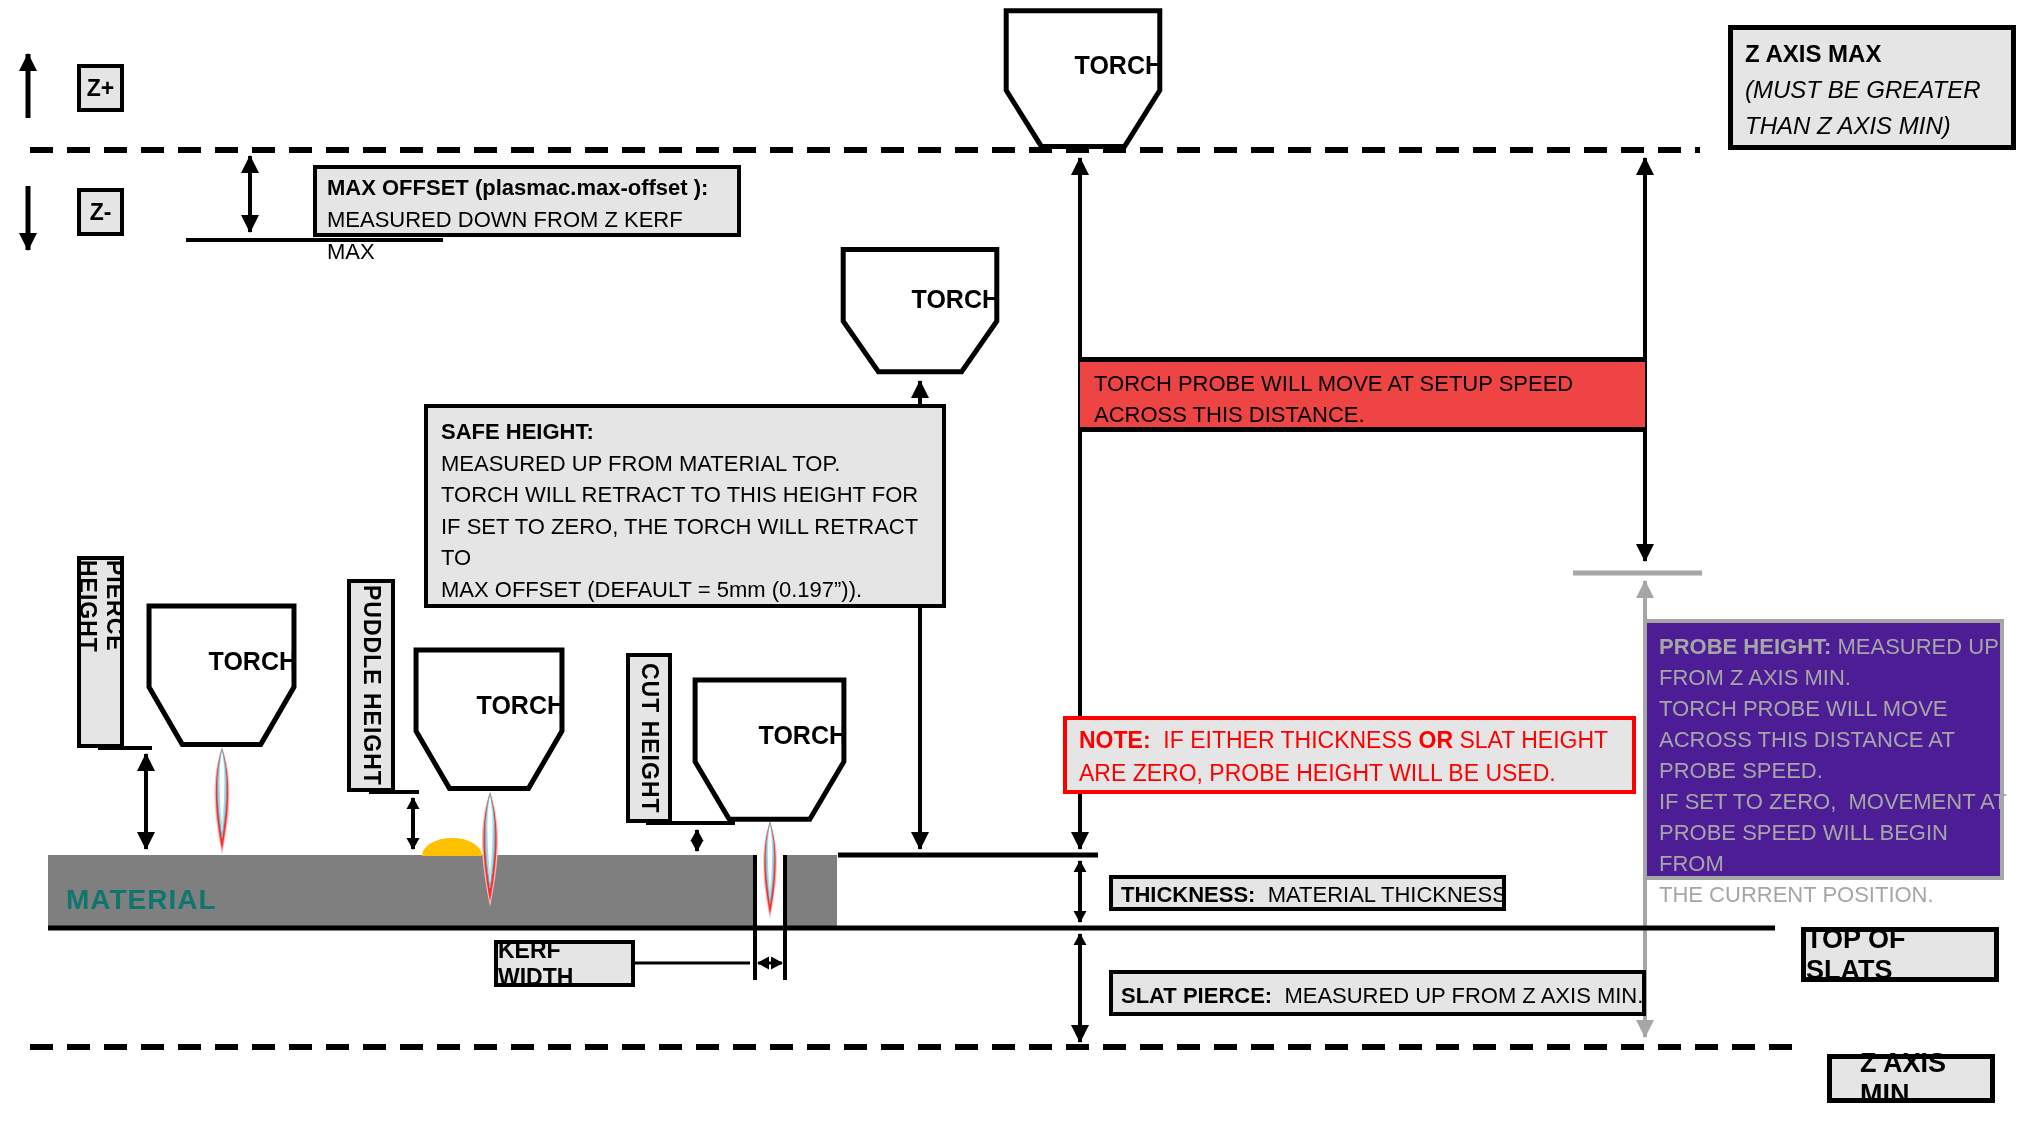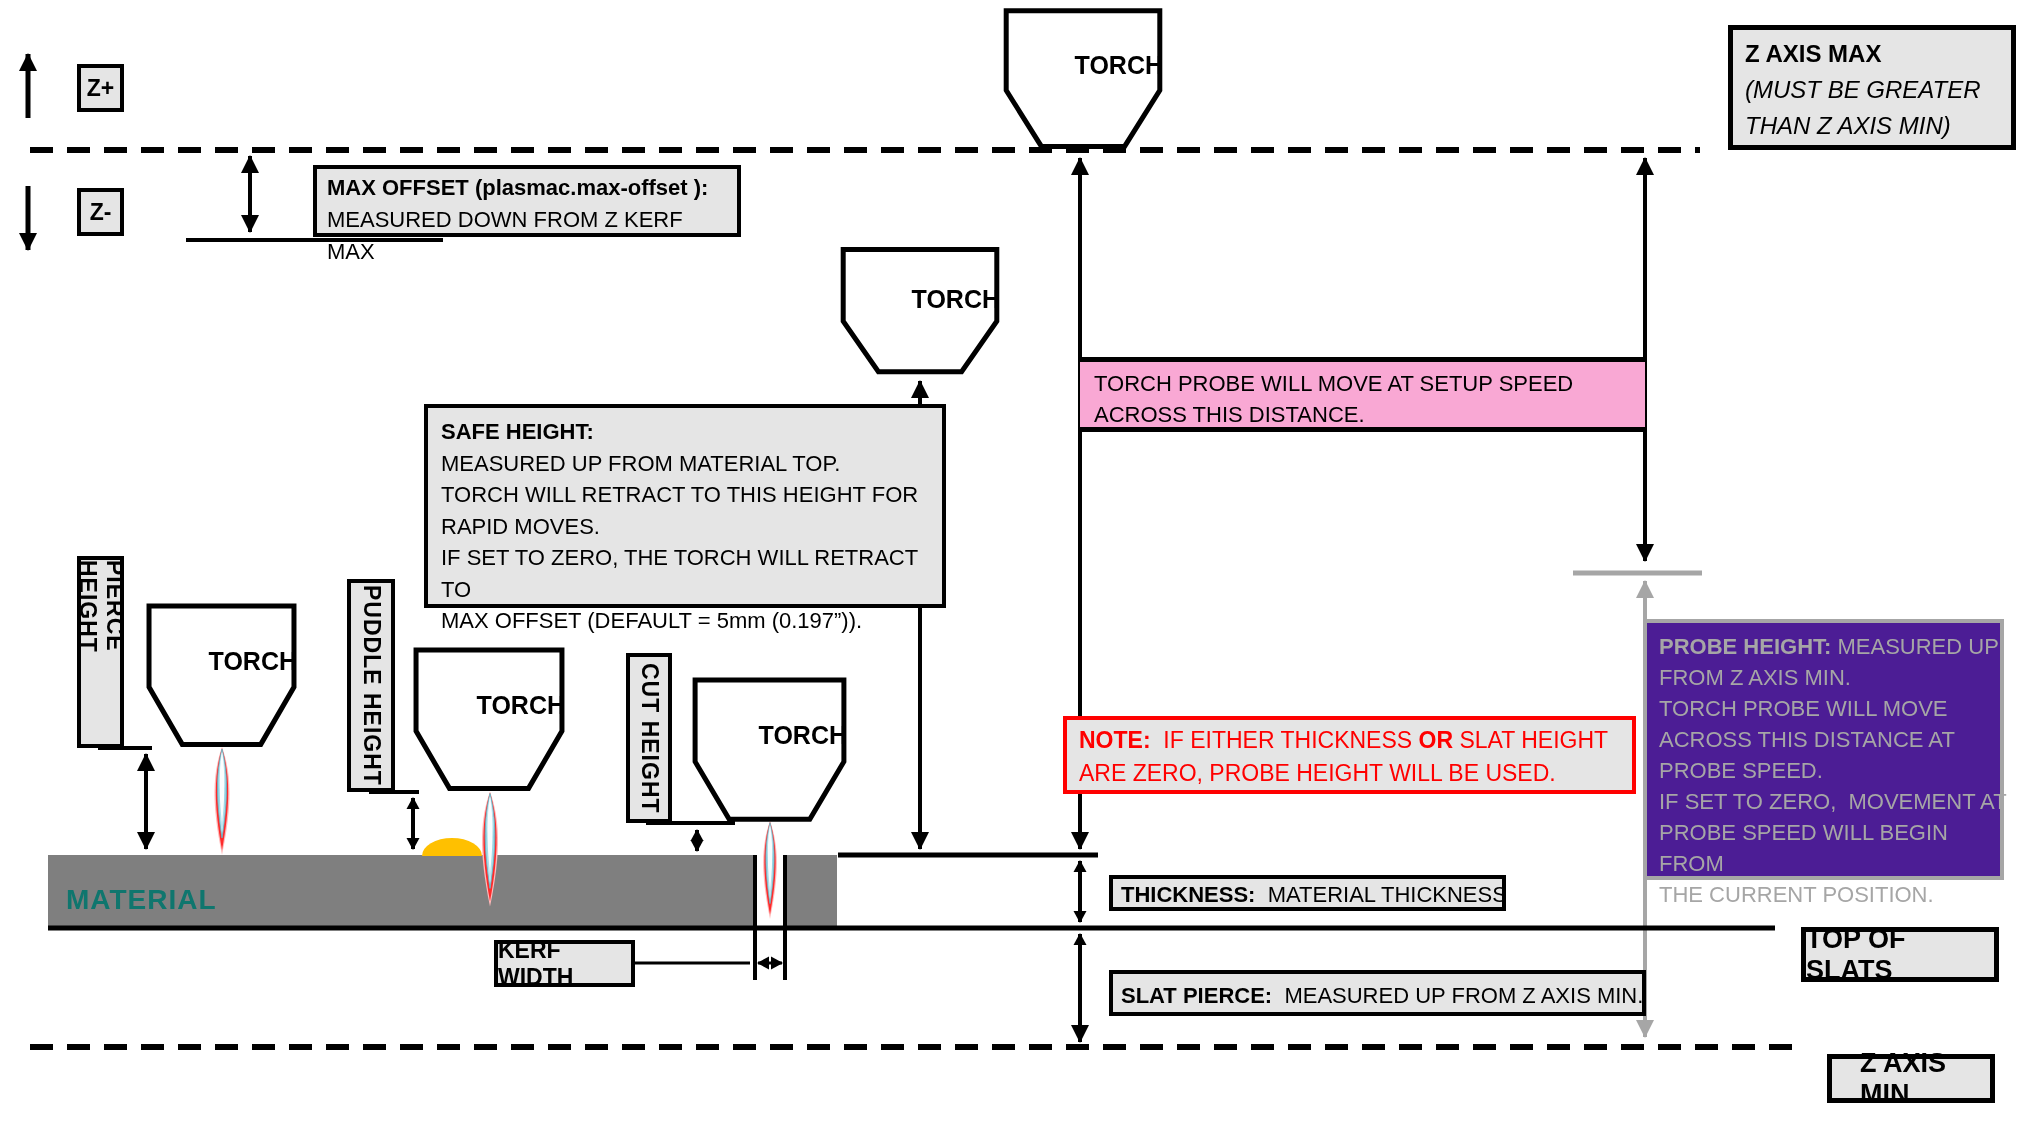--- a/index.html
+++ b/index.html
@@ -25,21 +25,21 @@
   
   .overlay{position:absolute;left:0;top:0;z-index:3;}
   .material{position:absolute;left:48px;top:855px;width:789px;height:73px;background:#7F7F7F;z-index:1;}
   .kerf-gap{position:absolute;left:757px;top:855px;width:26px;height:73px;background:#fff;z-index:2;}
   .material-label{position:absolute;left:66px;top:884px;z-index:6;font-weight:bold;font-size:28px;color:#0f766e;letter-spacing:1px;}
   
   .max-offset{left:287px;top:165px;width:428px;height:72px;padding:3px 10px;font-size:22px;line-height:32px;}
   .zmaxbox{left:1702px;top:25px;width:288px;height:125px;padding:6px 12px;font-size:24px;line-height:36px;border-width:5px;}
   .safebox{left:398px;top:404px;width:522px;height:204px;padding:8px 13px;font-size:22px;line-height:31.5px;}
   .probebox-text{left:1080px;top:357px;width:565px;height:75px;padding:6px 14px;font-size:22px;line-height:31px;
-    border-top:5px solid #000;border-bottom:5px solid #000;background:#f9a8d4;position:absolute;box-sizing:border-box;z-index:6;}
+    border-top:5px solid #000;border-bottom:5px solid #000;background:#ef4444;position:absolute;box-sizing:border-box;z-index:6;}
   .notebox{left:1037px;top:716px;width:573px;height:78px;padding:4px 12px;font-size:23px;line-height:33px;
     border-color:#FF0000;color:#FF0000;}
   .thicknessbox{left:1083px;top:875px;width:397px;height:36px;padding:2px 8px;font-size:22px;line-height:28px;}
   .slatbox{left:1083px;top:970px;width:537px;height:46px;padding:8px 8px;font-size:22px;line-height:28px;}
   .kerfbox{left:468px;top:940px;width:141px;height:47px;font-weight:bold;font-size:23px;}
   .topslats{left:1775px;top:927px;width:198px;height:55px;font-weight:bold;font-size:27px;border-width:5px;}
   .zminbox{left:1801px;top:1054px;width:168px;height:49px;font-weight:bold;font-size:27px;border-width:5px;padding-left:28px;}
   .graybox{left:1643px;top:619px;width:361px;height:261px;padding:8px 12px;font-size:22px;line-height:31px;
     border:4px solid #A6A6A6;color:#A6A6A6;background:#4c1d95;z-index:6;position:absolute;box-sizing:border-box;}
   .zbox{width:47px;height:48px;font-weight:bold;font-size:23px;}
@@ -140,21 +140,20 @@
 
   <div class="probebox-text">
     <div>TORCH PROBE WILL MOVE AT SETUP SPEED</div>
     <div>ACROSS THIS DISTANCE.</div>
   </div>
 
   <div class="box safebox">
     <div class="b">SAFE HEIGHT:</div>
     <div>MEASURED UP FROM MATERIAL TOP.</div>
     <div>TORCH WILL RETRACT TO THIS HEIGHT FOR</div>
-    <div>RAPID MOVES.</div>
     <div>IF SET TO ZERO, THE TORCH WILL RETRACT TO</div>
     <div>MAX OFFSET (DEFAULT = 5mm (0.197”)).</div>
   </div>
 
   <div class="box notebox">
     <div class="pre"><span class="b">NOTE:</span><span>  IF EITHER THICKNESS </span><span class="b">OR</span><span> SLAT HEIGHT</span></div>
     <div>ARE ZERO, PROBE HEIGHT WILL BE USED.</div>
   </div>
 
   <div class="box vlabel" style="left:51px;top:556px;width:47px;height:192px;">

